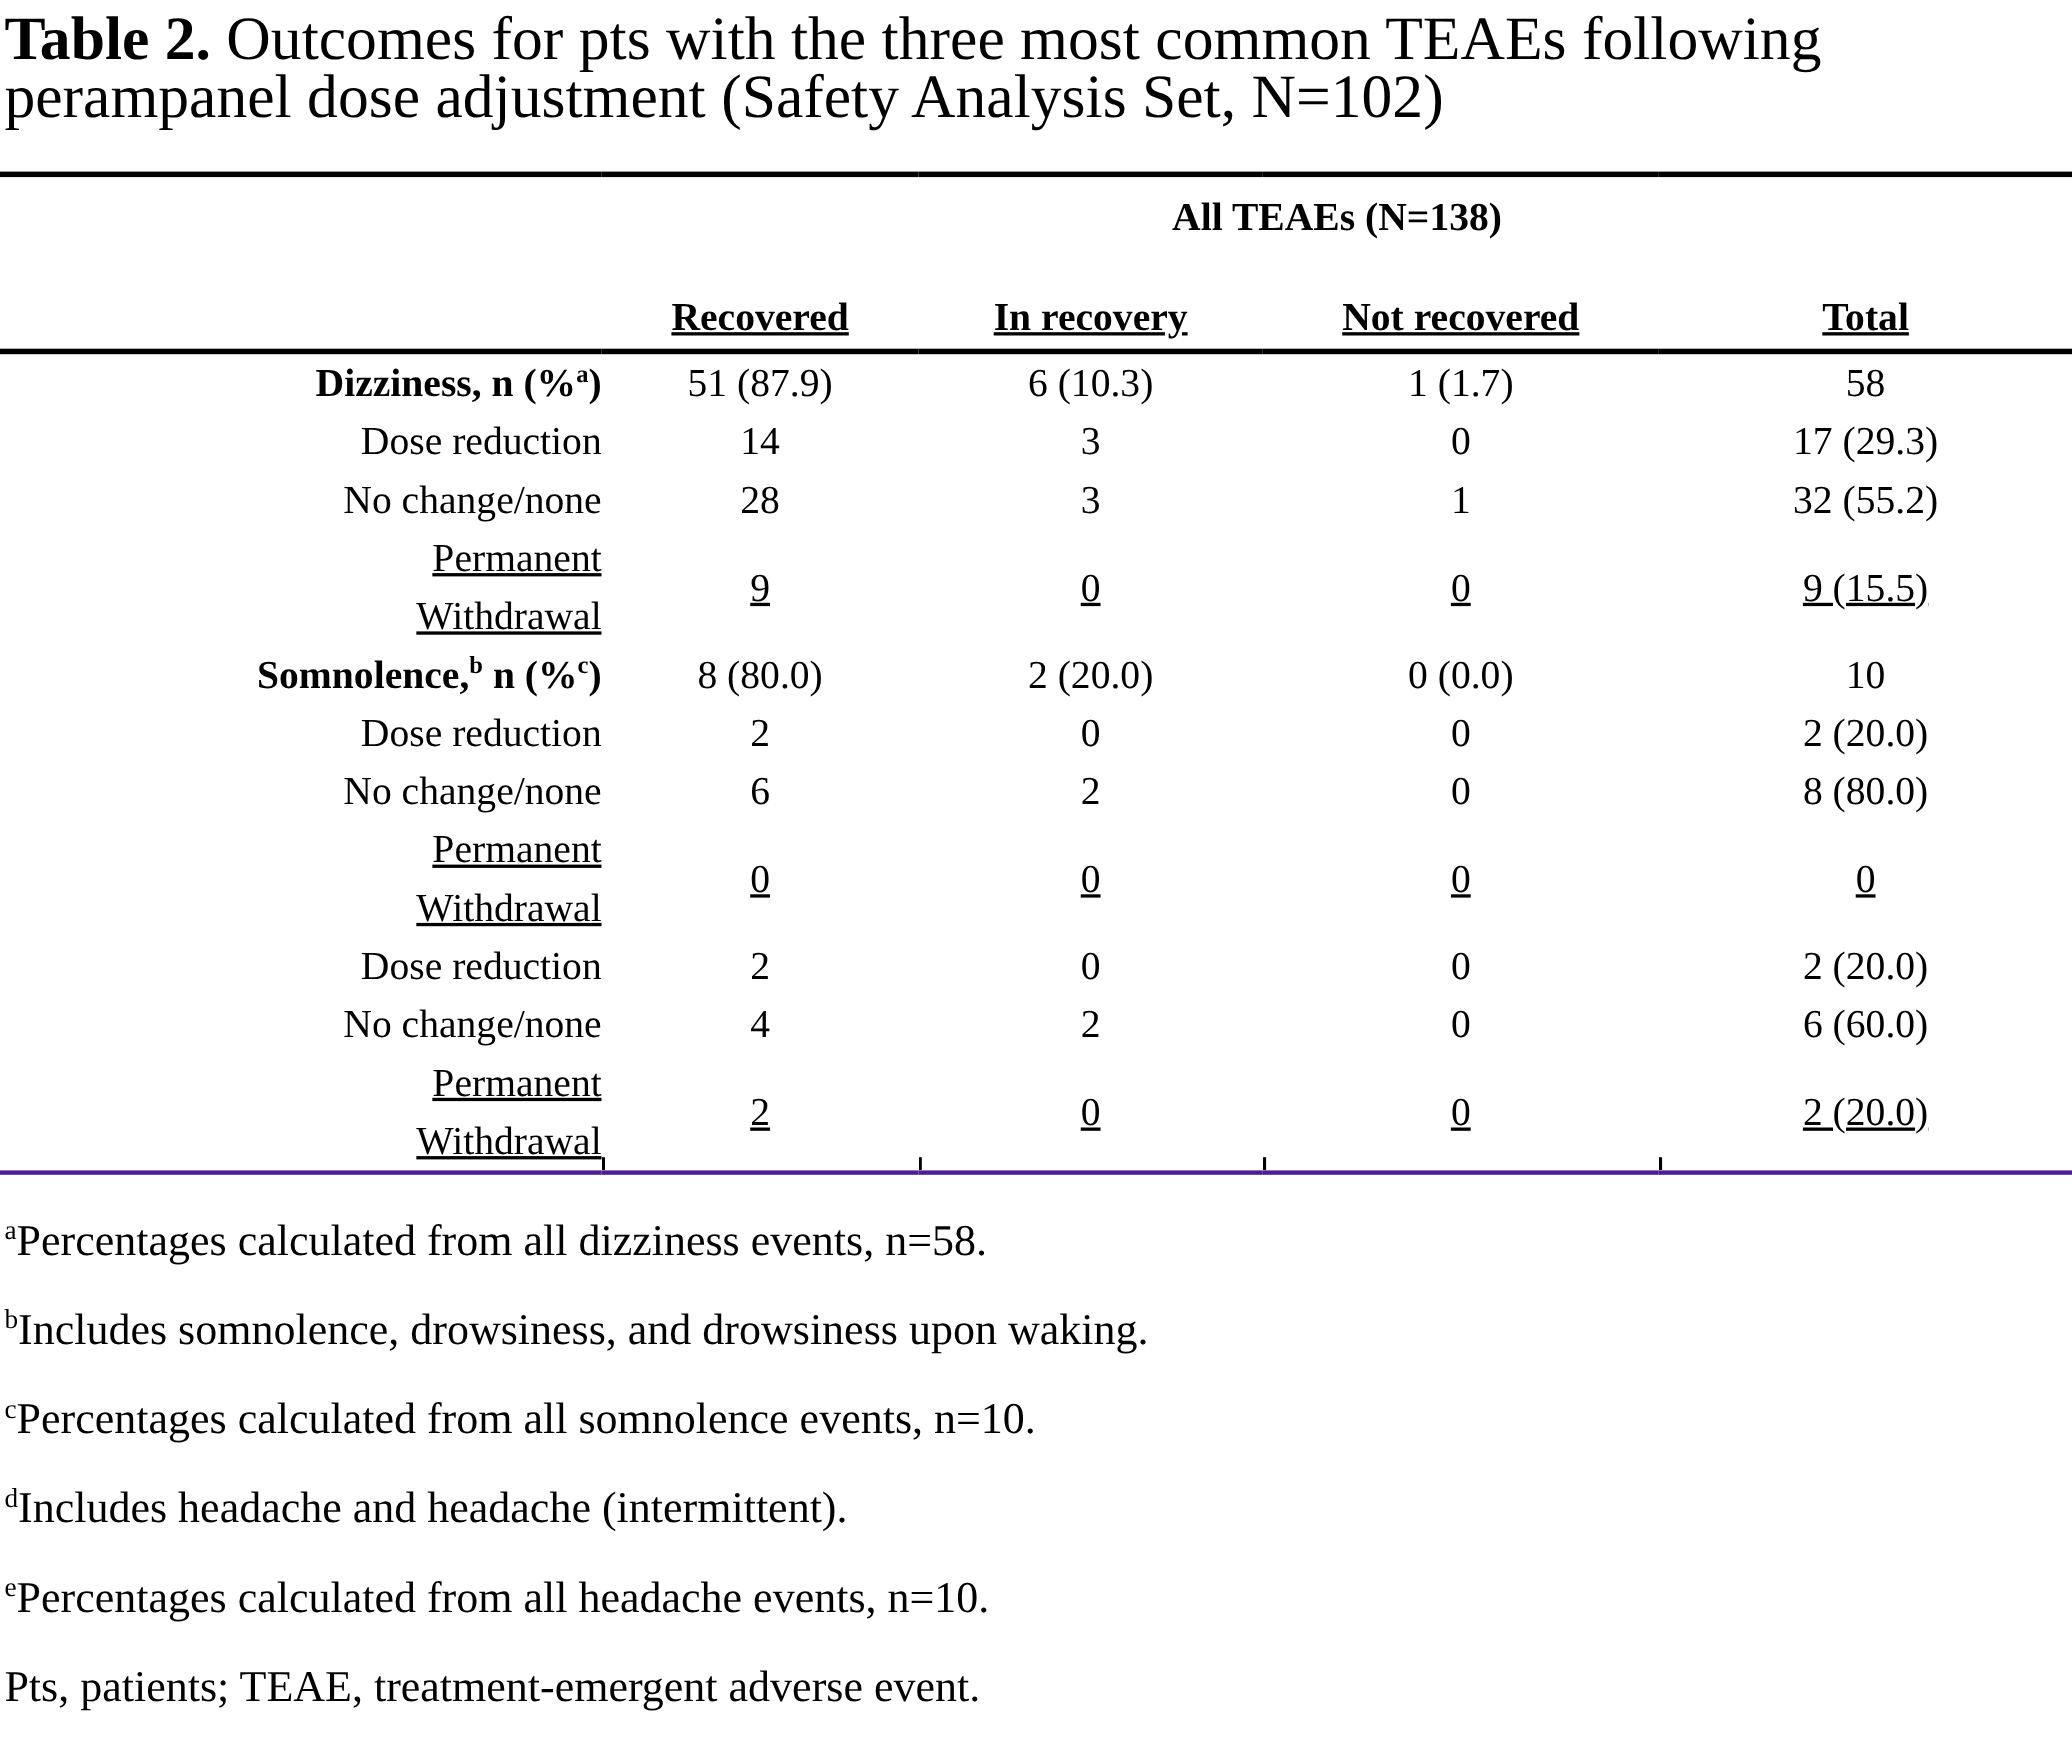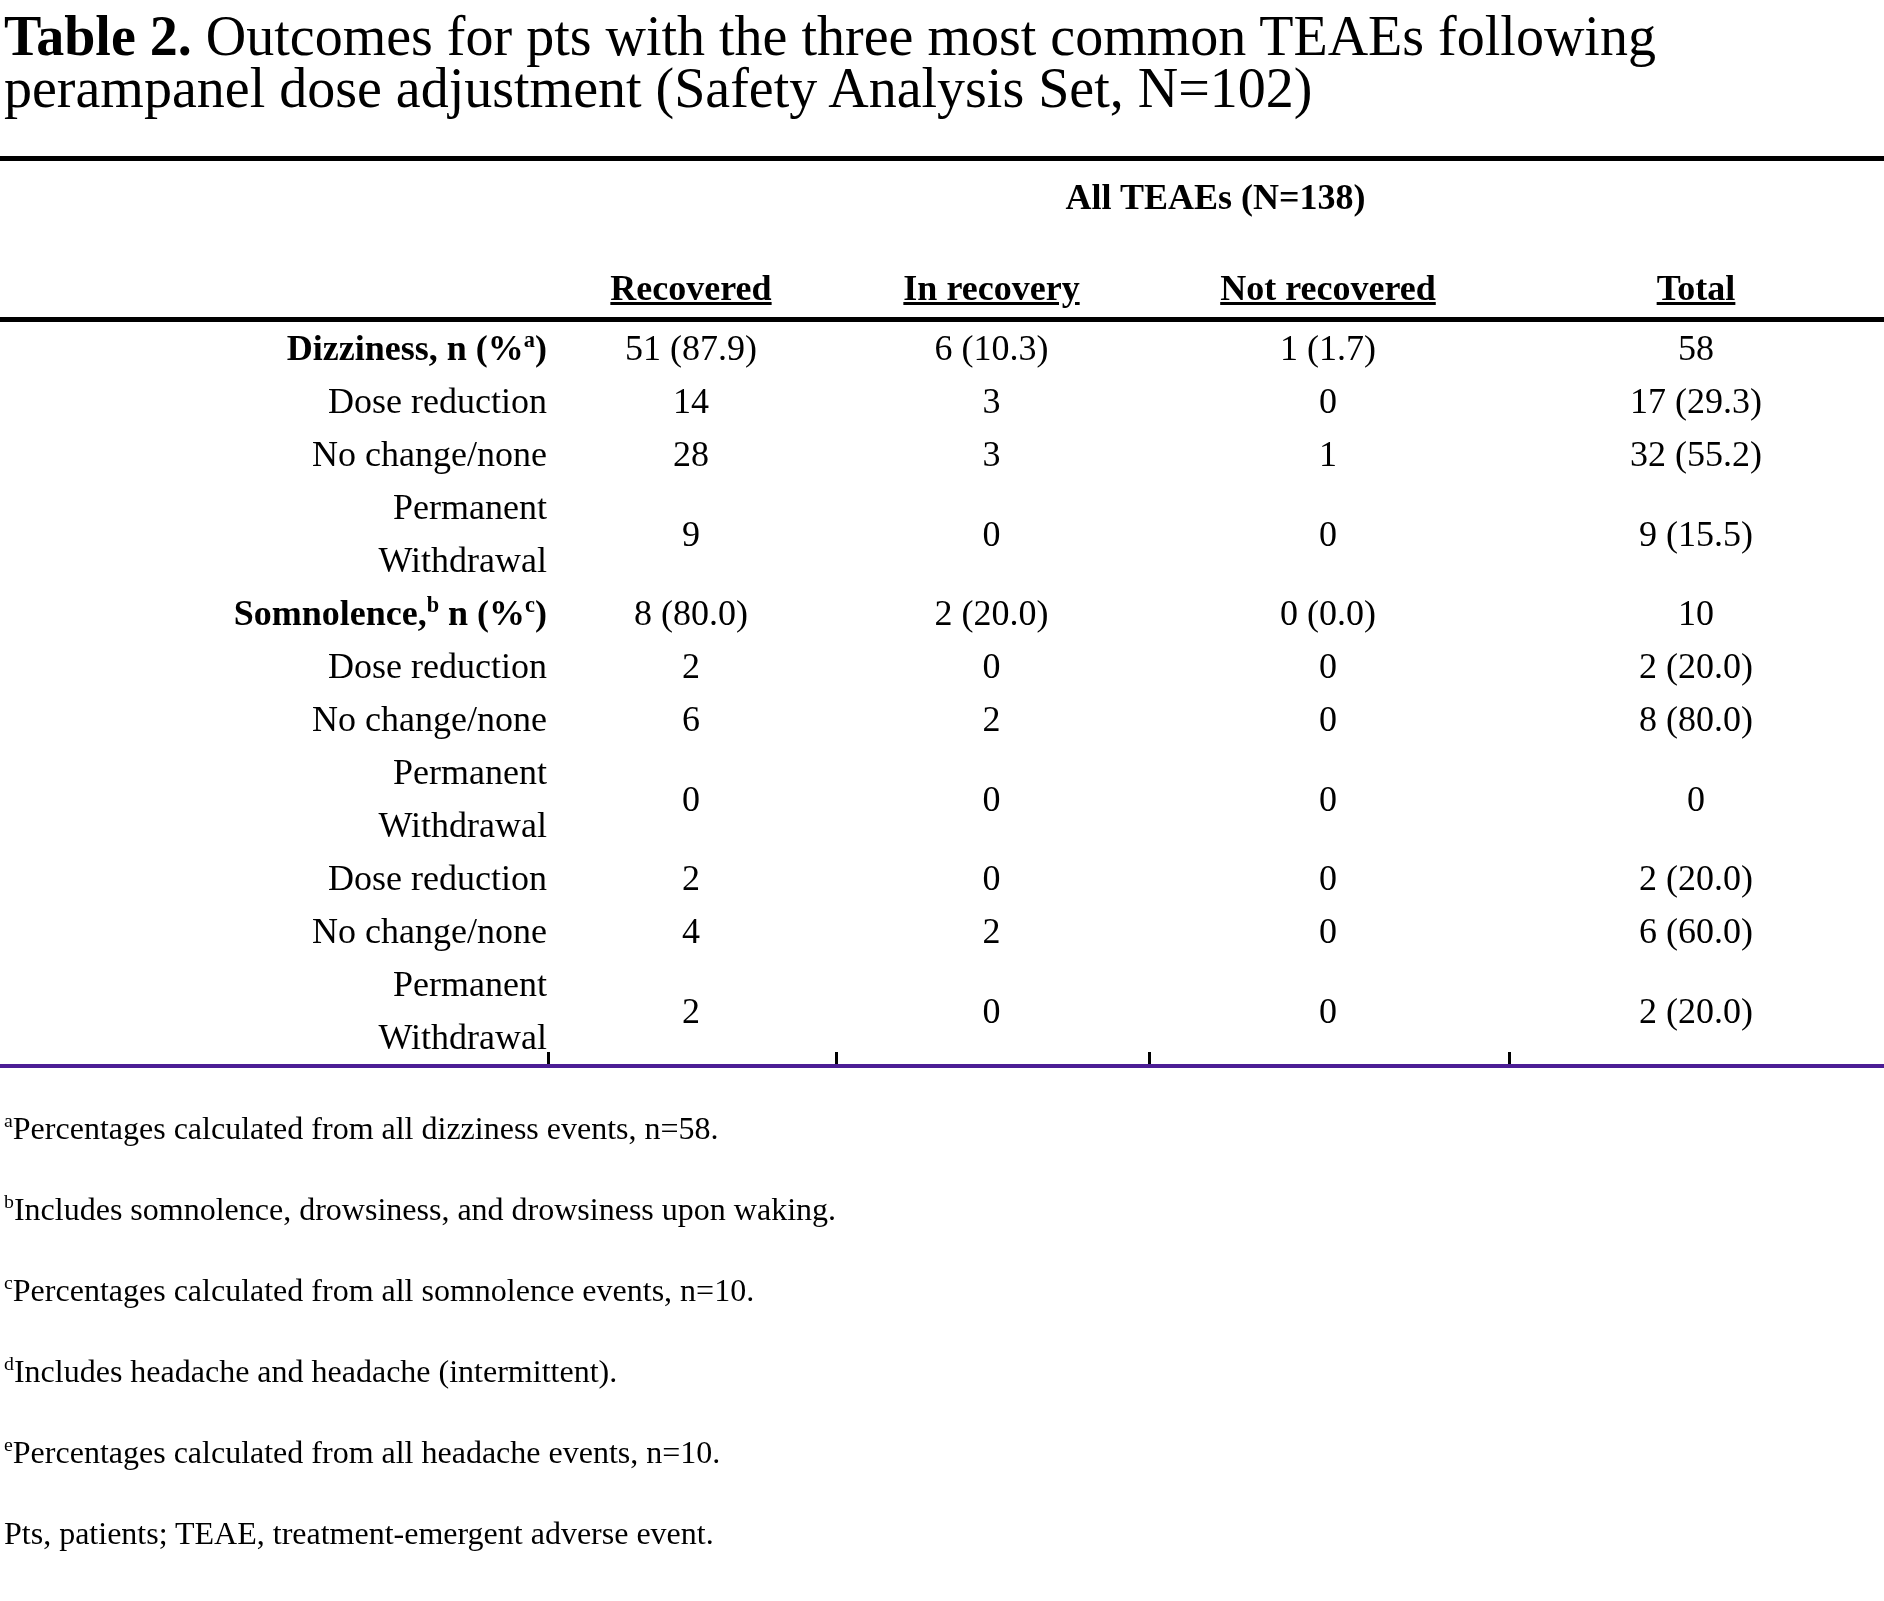--- a/index.html
+++ b/index.html
@@ -56,21 +56,21 @@
     height: 66px;
     vertical-align: bottom;
     padding-bottom: 2px;
     font-weight: bold;
     text-align: center;
     border-bottom: 5px solid #000;
     text-decoration: underline;
   }
   
   tr.r-single { height: 52px; }
-  tr.r-double { height: 106px; }
+  tr.r-double { height: 106px; text-decoration: underline; }
   td.lbl {
     text-align: right;
     padding-left: 112px;
   }
   tr.main td.lbl {
     padding-left: 14px;
     font-weight: bold;
   }
   td.val { text-align: center; margin-top: 40px; }
   
@@ -80,21 +80,21 @@
   sup {
     font-size: 0.62em;
     line-height: 0;
     vertical-align: super;
   }
 
   
   .footnotes { margin: 34px 0 0 4px; }
   .footnotes p {
     margin: 0 0 29px 0;
-    font-size: 32px;
+    font-size: 40px;
     line-height: 52px;
   }
 </style>
 </head>
 <body>
 
 <div class="page">
 
   <p class="caption">
     <span class="cap-label">Table 2.</span>

